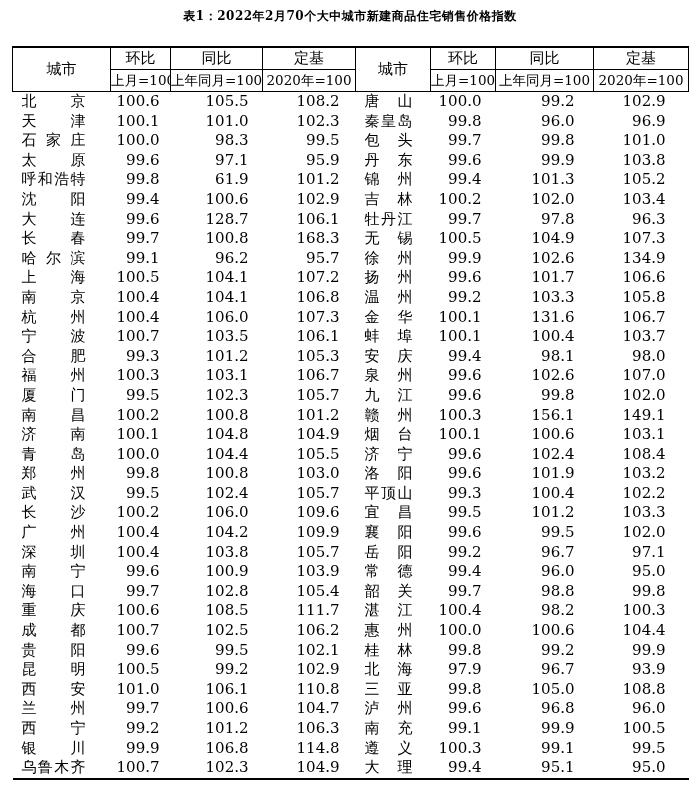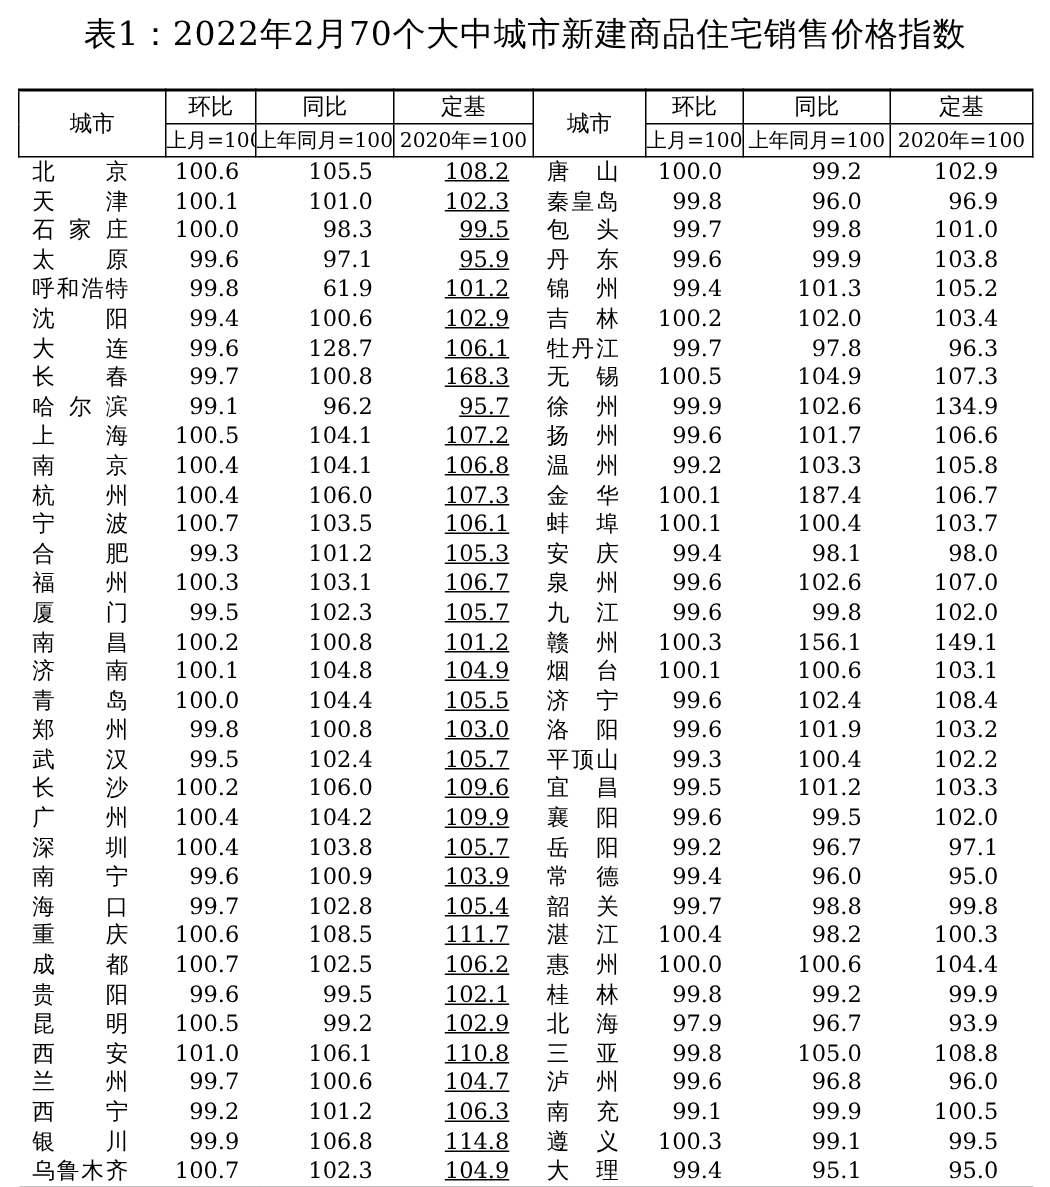--- a/index.html
+++ b/index.html
@@ -6,22 +6,22 @@
   body {
     width: 700px;
     height: 791px;
     background: #ffffff;
     color: #000000;
     font-family: "DejaVu Serif", "Liberation Serif", serif;
     overflow: hidden;
   }
   .title {
     text-align: center;
-    font-weight: normal;
-    font-size: 22px;
+    font-weight: bold;
+    font-size: 12px;
     padding-top: 8px;
     letter-spacing: 0.5px;
   }
   table.price-index {
     width: 676px;
     margin: 21px 12px 0 12px;
     border-collapse: collapse;
     table-layout: fixed;
     border-top: 2px solid #000;
     border-bottom: 2px solid #000000;
@@ -46,21 +46,21 @@
     line-height: 19.6px;
     overflow: hidden;
     white-space: nowrap;
   }
   td.city { text-align: justify; text-align-last: justify; }
   td.c1 { padding-left: 9px;  padding-right: 25px; }
   td.c5 { padding-left: 9px;  padding-right: 18px; }
   td.num { text-align: right; font-family: "DejaVu Serif", "Liberation Serif", serif; }
   td.c2 { padding-right: 11px; }
   td.c3 { padding-right: 14px; }
-  td.c4 { padding-right: 16px; text-decoration: underline; }
+  td.c4 { padding-right: 16px; }
   td.c6 { padding-right: 14px; }
   td.c7 { padding-right: 19px; }
   td.c8 { padding-right: 23px; }
 </style>
 </head>
 <body>
 
 <div class="title">表1：2022年2月70个大中城市新建商品住宅销售价格指数</div>
 
 <table class="price-index">
@@ -205,21 +205,21 @@
         <td class="num c7">103.3</td>
         <td class="num c8">105.8</td>
       </tr>
       <tr>
         <td class="city c1">杭州</td>
         <td class="num c2">100.4</td>
         <td class="num c3">106.0</td>
         <td class="num c4">107.3</td>
         <td class="city c5">金华</td>
         <td class="num c6">100.1</td>
-        <td class="num c7">187.4</td>
+        <td class="num c7">131.6</td>
         <td class="num c8">106.7</td>
       </tr>
       <tr>
         <td class="city c1">宁波</td>
         <td class="num c2">100.7</td>
         <td class="num c3">103.5</td>
         <td class="num c4">106.1</td>
         <td class="city c5">蚌埠</td>
         <td class="num c6">100.1</td>
         <td class="num c7">100.4</td>

